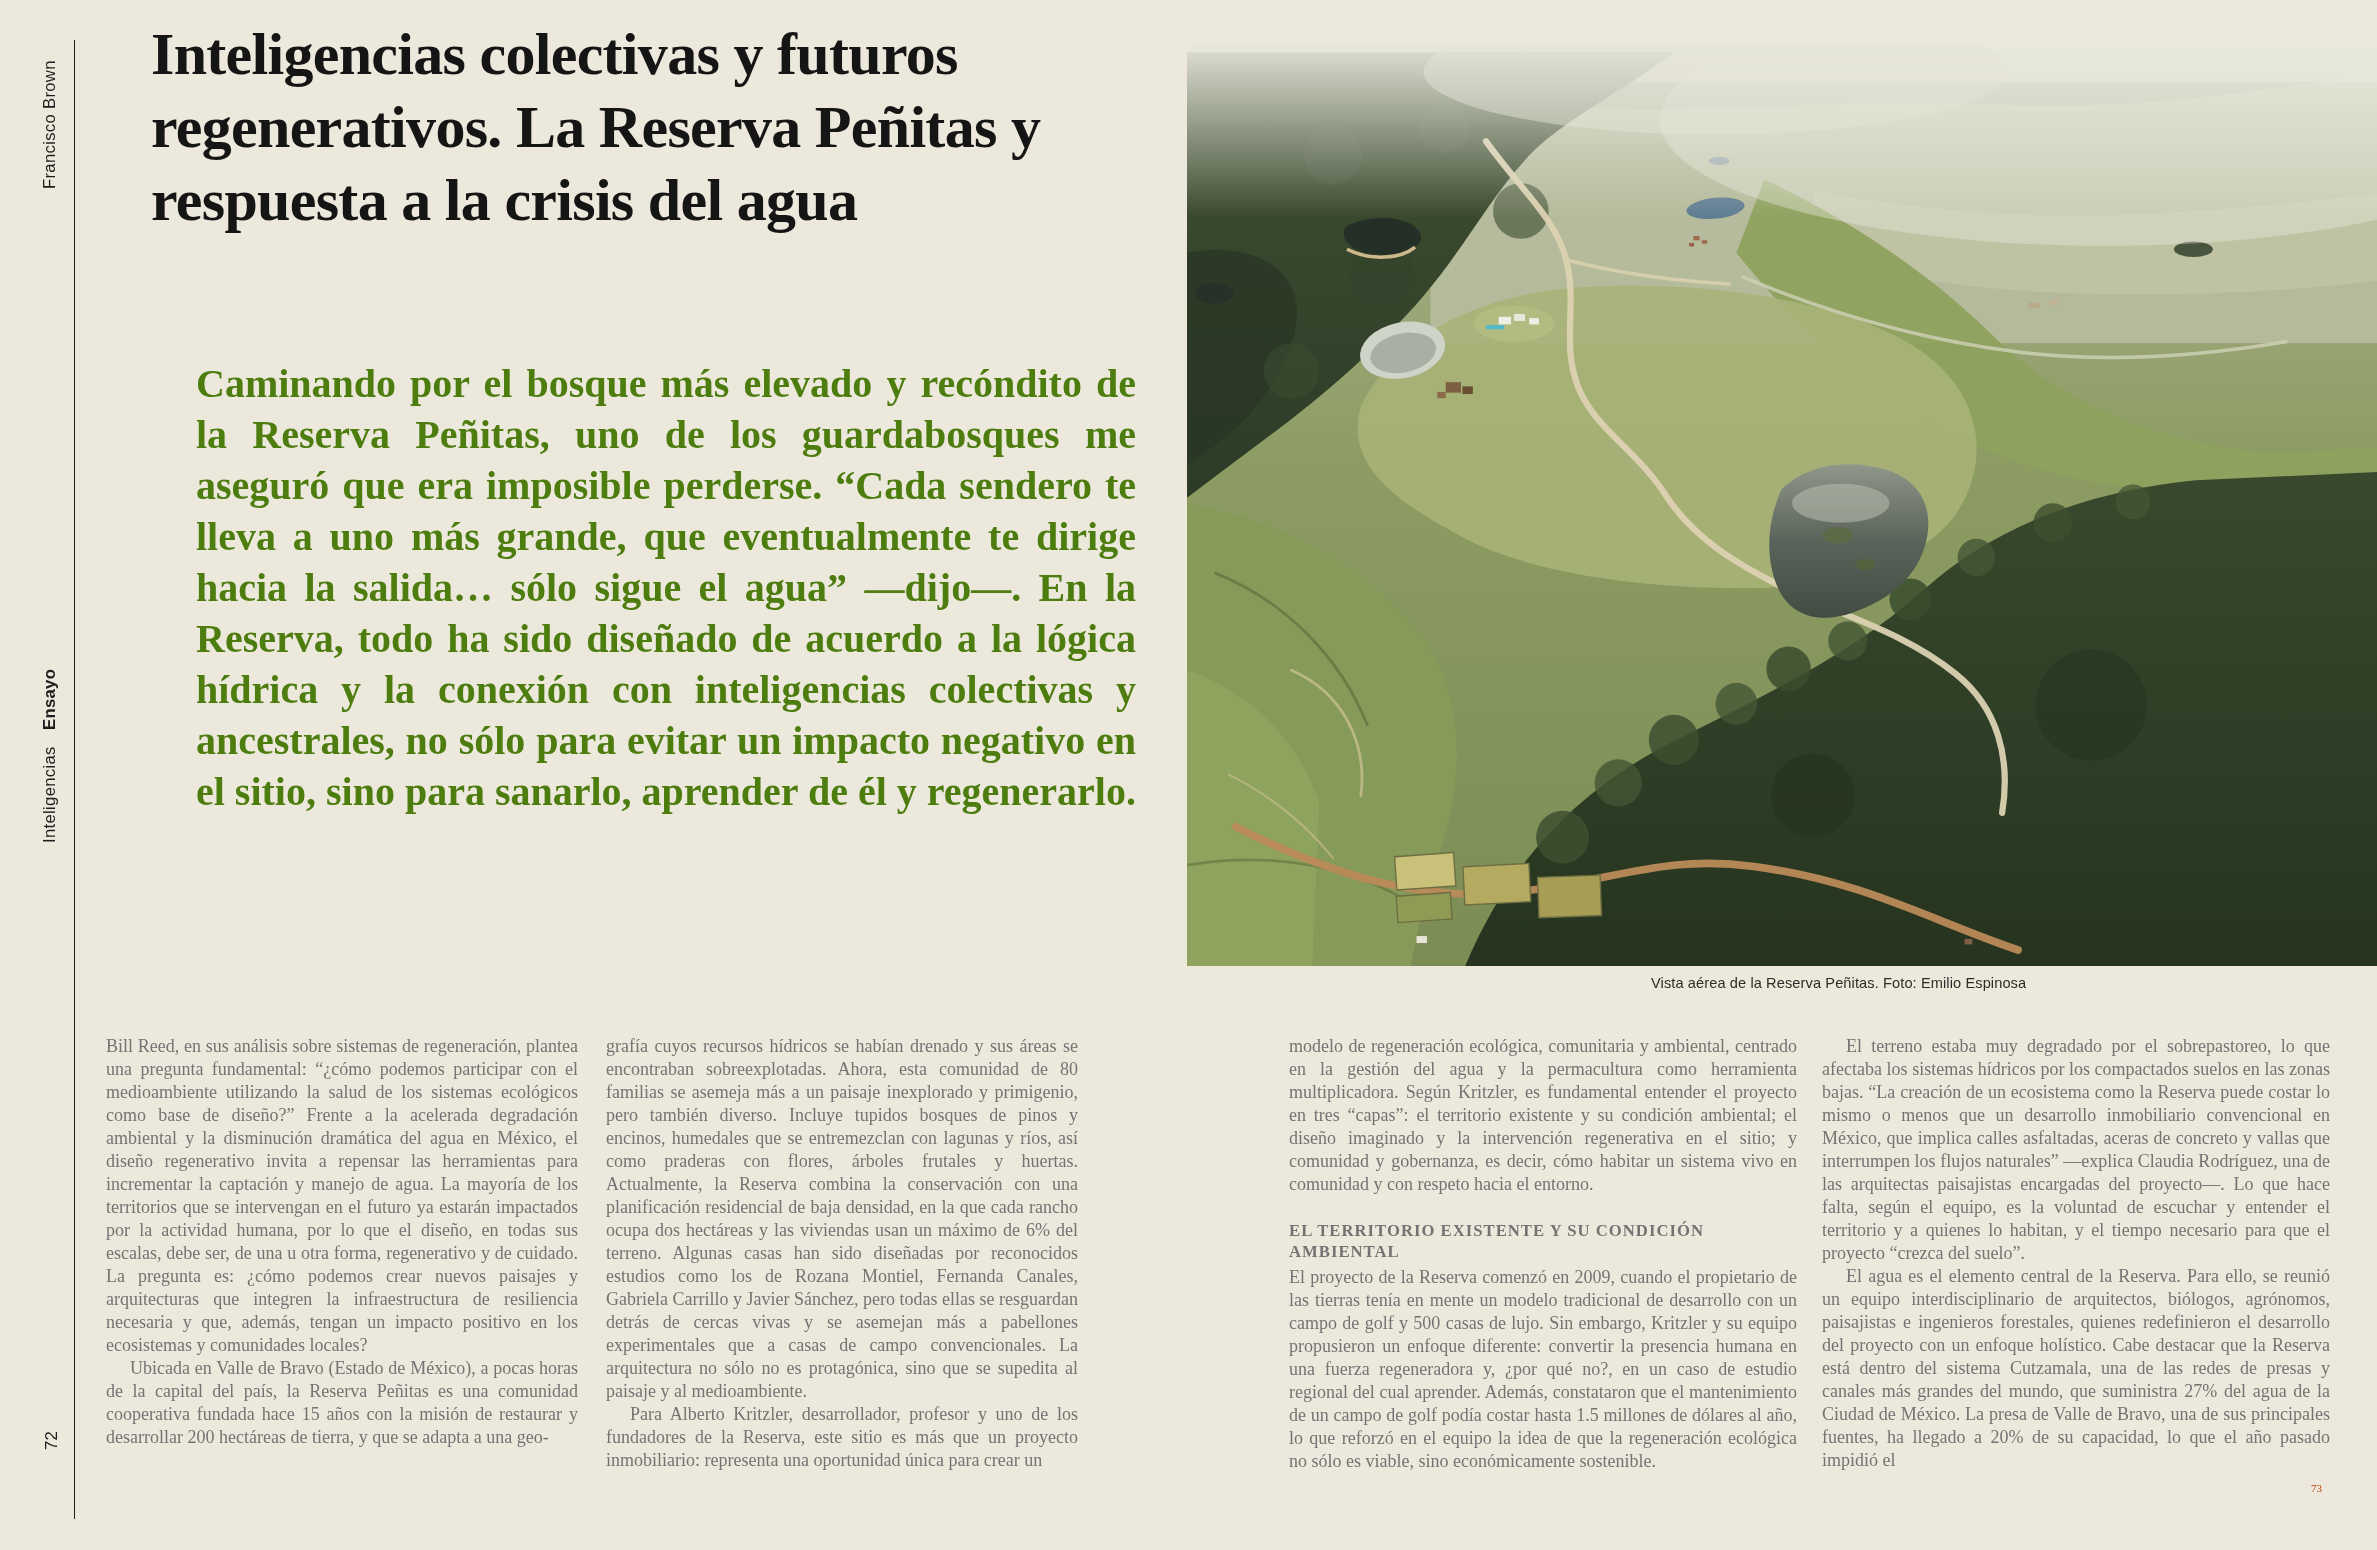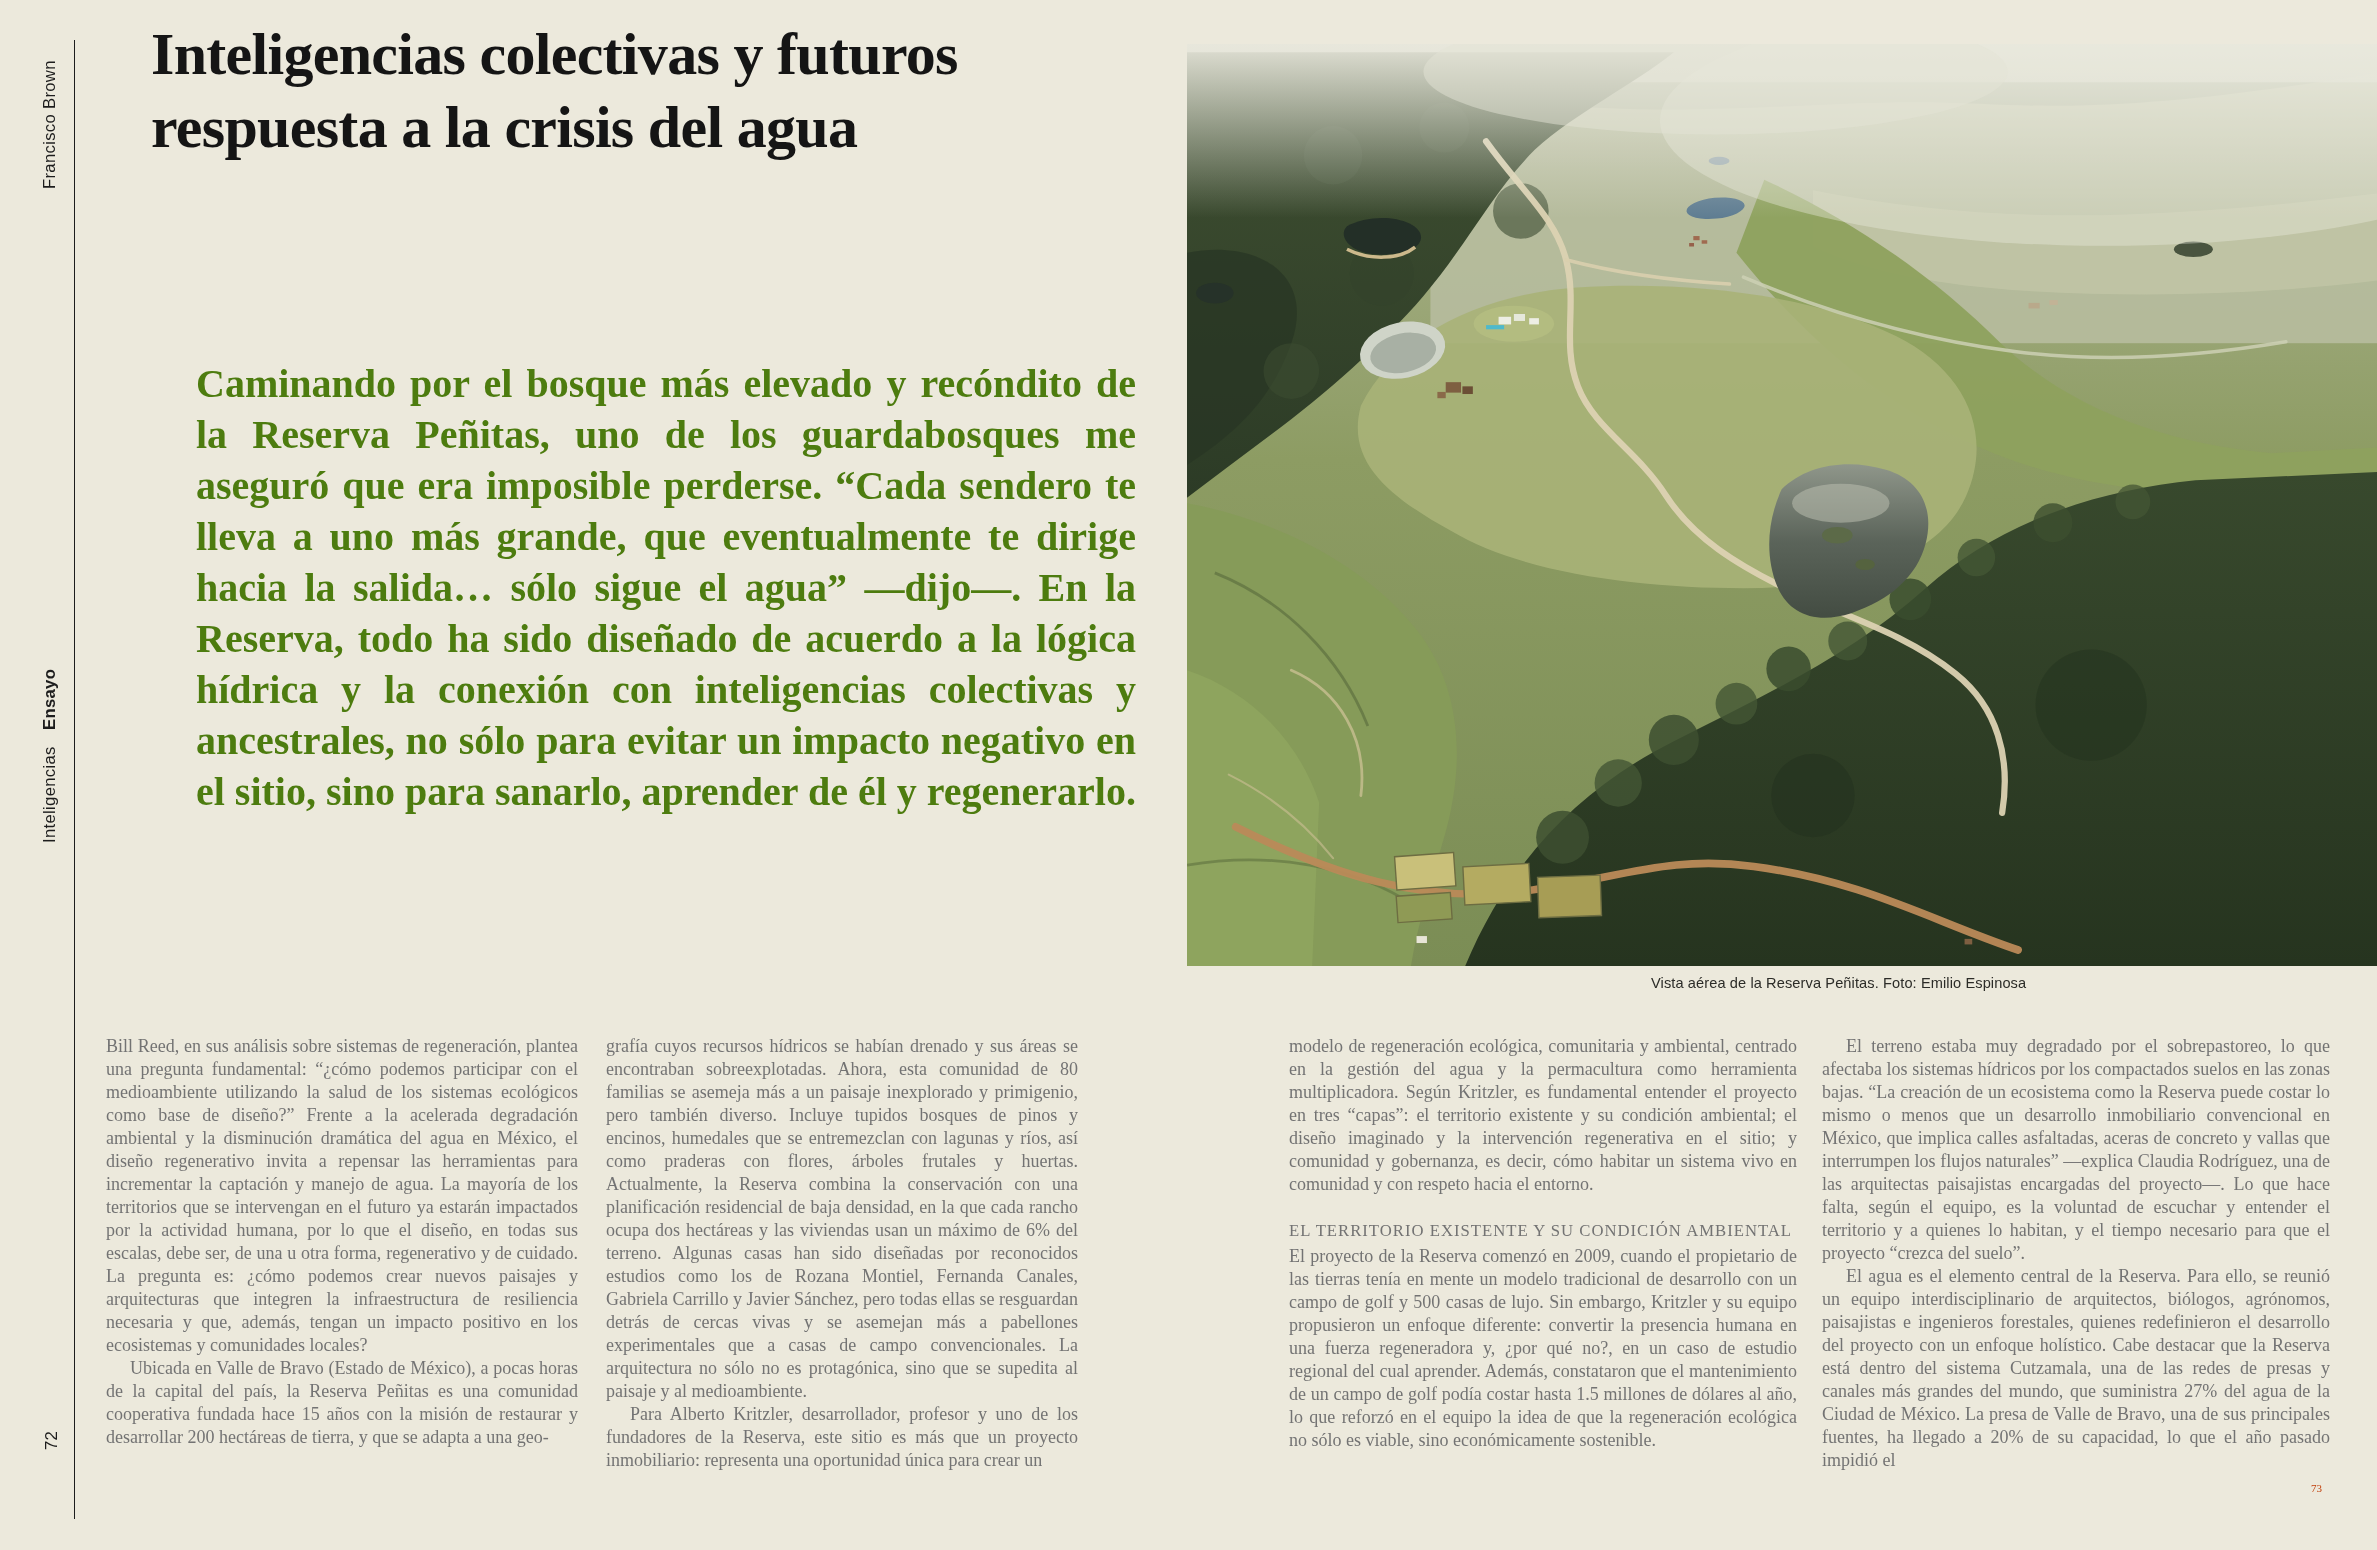--- a/index.html
+++ b/index.html
@@ -27,21 +27,21 @@
   
   .bodycol{position:absolute;top:1035px;font-size:18px;line-height:23px;text-align:justify;color:#737373;hyphens:auto;}
   .bodycol p{margin:0;}
   .bodycol p.indent{text-indent:24px;}
   .c1{left:106px;width:472px;}
   .c2{left:606px;width:472px;}
   .c3{left:1289px;width:508px;}
   .c4{left:1822px;width:508px;}
   .section-heading{
     margin:24px 0 3.5px 0;font-size:16.7px;letter-spacing:1px;line-height:21px;
-    font-weight:normal;text-align:left;
+    font-weight:bold;text-align:left;
   }
   
   .photo{position:absolute;left:1187px;top:44px;width:1190px;height:922px;overflow:hidden;background:#8a9a6b;}
   .photo svg{display:block;width:100%;height:100%;}
   .caption{
     position:absolute;left:1651px;top:975px;
     font-family:"Liberation Sans", sans-serif;font-size:14.6px;color:#2c2c28;letter-spacing:0.1px;
   }
   
   .pnum-right{
@@ -55,20 +55,21 @@
 <div class="spread">
 
   <div class="rail-line"></div>
   <div class="v" style="left:40px;top:189px;">Francisco Brown</div>
   <div class="v bold" style="left:40px;top:730px;">Ensayo</div>
   <div class="v" style="left:40px;top:843px;">Inteligencias</div>
   <div class="v" style="left:42px;top:1450px;">72</div>
 
   <div class="title">
     <div>Inteligencias colectivas y futuros</div>
+    <div>regenerativos. La Reserva Peñitas y</div>
     <div>respuesta a la crisis del agua</div>
   </div>
 
   <div class="intro">Caminando por el bosque más elevado y recóndito de la Reserva Peñitas, uno de los guardabosques me aseguró que era imposible perderse. “Cada sendero te lleva a uno más grande, que eventualmente te dirige hacia la salida… sólo sigue el agua” —dijo—. En la Reserva, todo ha sido diseñado de acuerdo a la lógica hídrica y la conexión con inteligencias colectivas y ancestrales, no sólo para evitar un impacto negativo en el sitio, sino para sanarlo, aprender de él y regenerarlo.</div>
 
   <div class="bodycol c1">
     <p>Bill Reed, en sus análisis sobre sistemas de regeneración, plantea una pregunta fundamental: “¿cómo podemos participar con el medioambiente utilizando la salud de los sistemas ecológicos como base de diseño?” Frente a la acelerada degradación ambiental y la disminución dramática del agua en México, el diseño regenerativo invita a repensar las herramientas para incrementar la captación y manejo de agua. La mayoría de los territorios que se intervengan en el futuro ya estarán impactados por la actividad humana, por lo que el diseño, en todas sus escalas, debe ser, de una u otra forma, regenerativo y de cuidado. La pregunta es: ¿cómo podemos crear nuevos paisajes y arquitecturas que integren la infraestructura de resiliencia necesaria y que, además, tengan un impacto positivo en los ecosistemas y comunidades locales?</p>
     <p class="indent">Ubicada en Valle de Bravo (Estado de México), a pocas horas de la capital del país, la Reserva Peñitas es una comunidad cooperativa fundada hace 15 años con la misión de restaurar y desarrollar 200 hectáreas de tierra, y que se adapta a una geo-</p>
   </div>
   <div class="bodycol c2">

